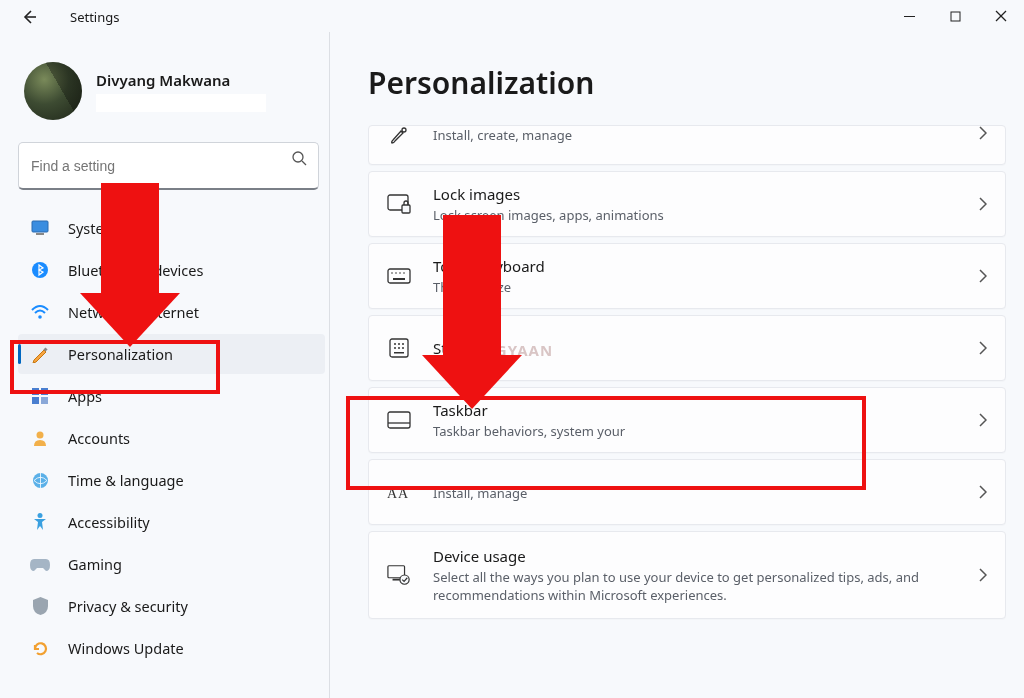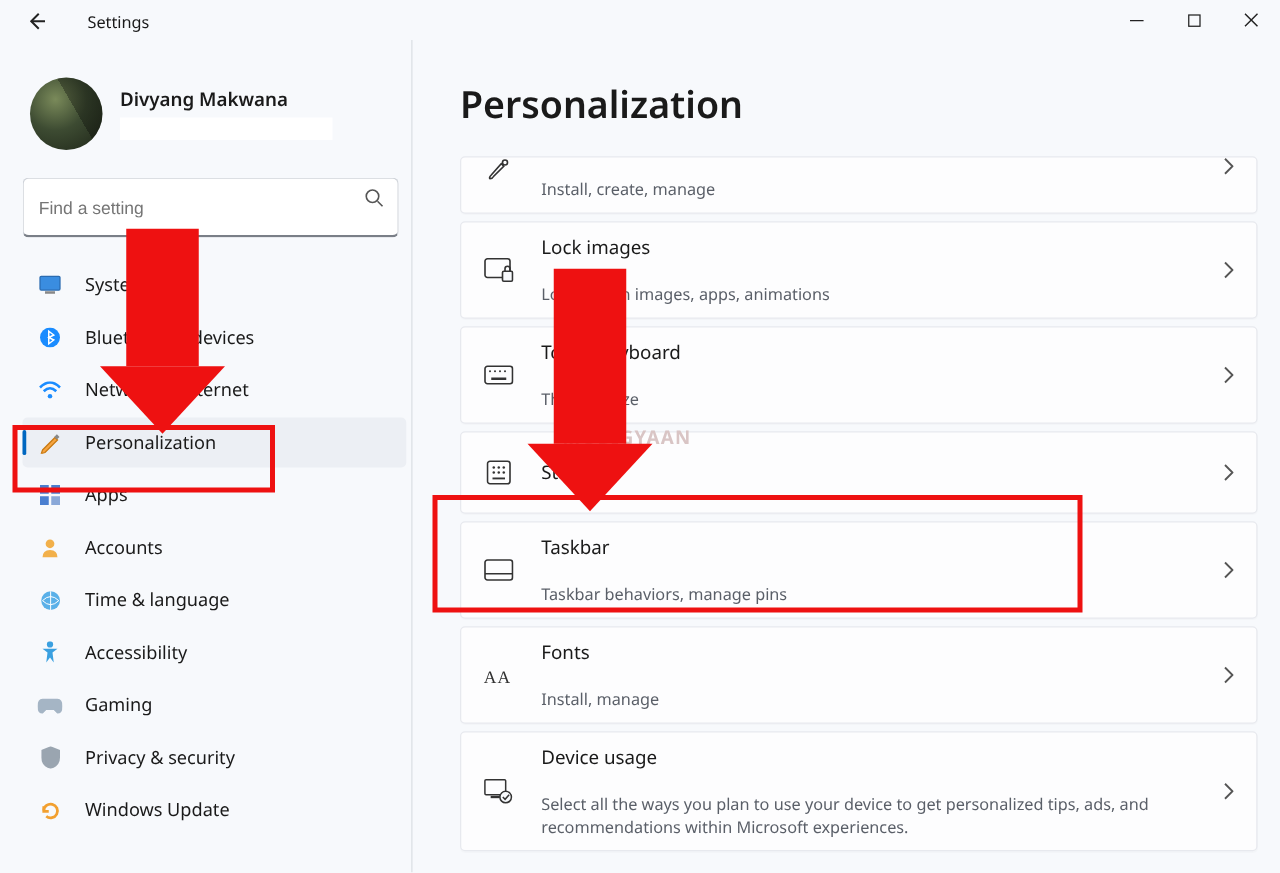--- a/index.html
+++ b/index.html
@@ -179,21 +179,21 @@
   .card-icon {
     width: 24px;
     height: 24px;
     display:flex;
     align-items:center;
     justify-content:center;
     color:#333;
   }
   .card-body { flex: 1; }
   .card-title { font-size: 15px; font-weight: 400; color:#1a1a1a;}
-  .card-sub { font-size: 13px; color: #5a5f68; margin-top: 18px; }
+  .card-sub { font-size: 13px; color: #5a5f68; margin-top: 2px; }
   .chev {
     font-size: 16px;
     color: #555;
   }
   
   .redbox {
     position: absolute;
     border: 4px solid #e11;
     pointer-events: none;
     z-index: 50;
@@ -472,38 +472,37 @@
 
       <div class="card">
         <span class="card-icon">
           <svg width="24" height="18" viewBox="0 0 24 18">
               <rect x="1" y="1" width="22" height="16" rx="2" fill="none" stroke="#333" stroke-width="1.3"></rect>
               <line x1="1" y1="12" x2="23" y2="12" stroke="#333" stroke-width="1.3"></line>
             </svg>
         </span>
         <div class="card-body">
           <div class="card-title">Taskbar</div>
-          <div class="card-sub">Taskbar behaviors, manage pins</div>
+          <div class="card-sub">Taskbar behaviors, system your</div>
         </div>
         <span class="chev">
           <svg width="8" height="14" viewBox="0 0 8 14">
               <path d="M1 1 L7 7 L1 13" fill="none" stroke="#555" stroke-width="1.5"></path>
             </svg>
         </span>
       </div>
 
       <div class="card">
         <span class="card-icon">
           <svg width="24" height="20" viewBox="0 0 24 20">
               <text x="0" y="16" font-size="14" font-family="serif" fill="#333">A</text>
               <text x="11" y="16" font-size="14" font-family="serif" fill="#333">A</text>
             </svg>
         </span>
         <div class="card-body">
-          <div class="card-title">Fonts</div>
           <div class="card-sub">Install, manage</div>
         </div>
         <span class="chev">
           <svg width="8" height="14" viewBox="0 0 8 14">
               <path d="M1 1 L7 7 L1 13" fill="none" stroke="#555" stroke-width="1.5"></path>
             </svg>
         </span>
       </div>
 
       <div class="card tall">

